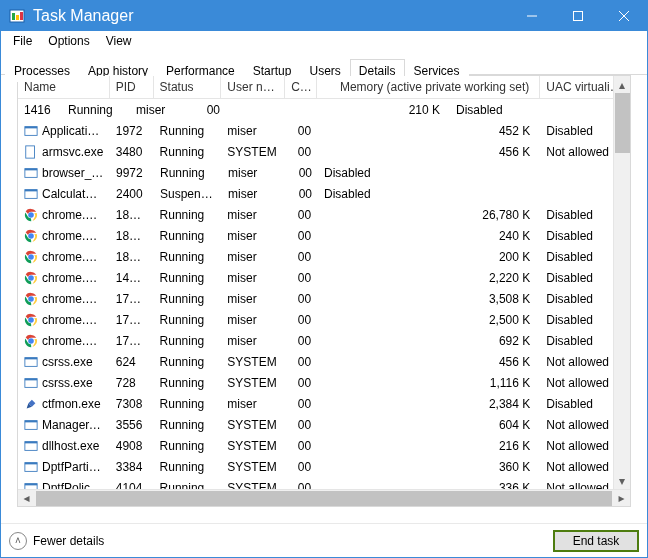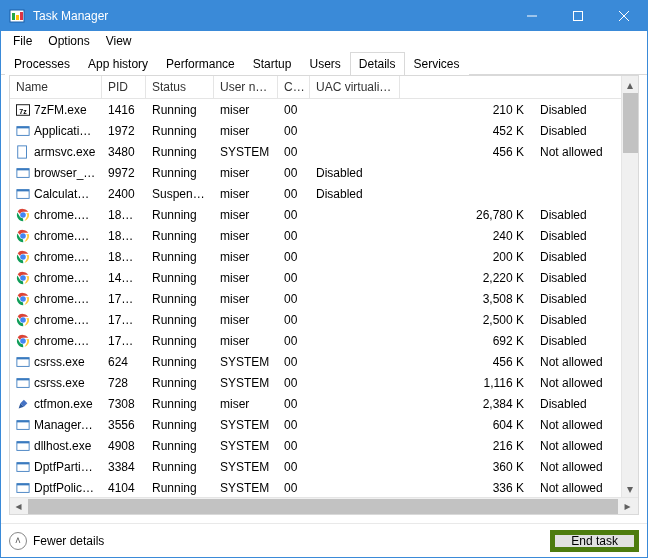--- a/index.html
+++ b/index.html
@@ -11,56 +11,56 @@
     background: #fff;
     width: 648px;
     height: 558px;
     overflow: hidden;
   }
   .window { width:648px; height:558px; border:1px solid #3a8ad8; display:flex; flex-direction:column; }
   .titlebar {
     height:30px; background:#3a8ad8; color:#fff; display:flex; align-items:center;
   }
   .titlebar .appicon { width:16px; height:16px; margin:0 8px; }
-  .titlebar .title { flex:0 0 auto; font-size:12px; }
+  .titlebar .title { flex:0 0 auto; font-size:16px; }
   .titlebar .spacer { flex:1; }
   .win-btn { width:46px; height:30px; display:flex; align-items:center; justify-content:center; color:#fff; }
   .win-btn svg { width:10px; height:10px; stroke:#fff; }
   .menubar { height:20px; display:flex; align-items:center; padding:0 4px; background:#fff; }
   .menuitem { padding:12px 8px; cursor:default; }
   .tabbar { height:24px; display:flex; align-items:flex-end; padding:0 4px; border-bottom:1px solid #d9d9d9; background:#fff; }
-  .tab { padding:4px 8px; border:1px solid transparent; border-bottom:none; position:relative; top:1px; background:#fff; cursor:default; }
+  .tab { padding:4px 8px; border:1px solid transparent; border-bottom:none; position:relative; top:8px; background:#fff; cursor:default; }
   .tab.active { border-color:#d9d9d9; background:#fff; }
-  .content { flex:1; display:flex; flex-direction:column; border:1px solid #d9d9d9; margin:8px; margin-top:0; overflow:hidden; }
+  .content { flex:1; display:flex; flex-direction:column; border:1px solid #d9d9d9; margin:16px; margin-top:0; overflow:hidden; }
   .table-wrap { flex:1; overflow:hidden; position:relative; display:flex; flex-direction:column;}
   .thead { display:flex; border-bottom:1px solid #e5e5e5; background:#fff; flex:0 0 auto; }
   .th { padding:4px 6px; border-right:1px solid #e5e5e5; color:#333; cursor:default; overflow:hidden; white-space:nowrap; text-overflow:ellipsis;}
   .rows { flex:1; overflow:hidden; }
   .row { display:flex; height:21px; align-items:center; }
   .td { padding:2px 6px; overflow:hidden; white-space:nowrap; text-overflow:ellipsis; }
   .col-name { width:92px; display:flex; align-items:center; gap:4px;}
   .col-pid  { width:44px; }
   .col-status{ width:68px; }
   .col-user { width:64px; }
-  .col-cpu  { width:32px; text-align:left;}
+  .col-cpu  { width:32px; text-align:right;}
   .col-mem  { width:224px; text-align:right; padding-right:10px;}
   .col-uac  { width:90px; }
   .proc-icon { width:14px; height:14px; flex:0 0 auto; display:inline-flex; align-items:center; justify-content:center; }
   .proc-name { overflow:hidden; text-overflow:ellipsis; white-space:nowrap; }
   .vscroll { position:absolute; right:0; top:0; bottom:0; width:17px; background:#f0f0f0; border-left:1px solid #e5e5e5; display:flex; flex-direction:column; }
   .vscroll .arrow { height:17px; display:flex; align-items:center; justify-content:center; color:#606060;}
   .vscroll .thumb { width:15px; margin:0 1px; background:#c2c2c2; height:60px; }
   .hscroll { height:17px; background:#f0f0f0; border-top:1px solid #e5e5e5; display:flex; align-items:center; }
   .hscroll .arrow { width:17px; display:flex; align-items:center; justify-content:center; color:#606060;}
   .hscroll .thumb-h { height:15px; background:#c2c2c2; flex:1; margin:0 1px; max-width:590px;}
   .footer { height:34px; display:flex; align-items:center; padding:0 8px; border-top:1px solid #e9e9e9; }
   .fewer { display:flex; align-items:center; gap:6px; cursor:default; }
   .fewer .circ { width:18px; height:18px; border:1px solid #888; border-radius:50%; display:flex; align-items:center; justify-content:center; font-size:10px; color:#555;}
   .footer .spacer { flex:1; }
-  .end-btn { min-width:86px; height:22px; border:5px solid #4d7c0f; background:#e1e1e1; display:flex; align-items:center; justify-content:center; padding:0 16px; cursor:default; }
+  .end-btn { min-width:86px; height:22px; border:2px solid #4d7c0f; background:#e1e1e1; display:flex; align-items:center; justify-content:center; padding:0 16px; cursor:default; }
 </style>
 </head>
 <body>
 
 <div class="window">
 
   <div class="titlebar">
     <span class="appicon">
       <svg viewBox="0 0 16 16">
           <rect x="1" y="2" width="14" height="12" fill="#fff" stroke="#1a5fa8"></rect>
@@ -106,33 +106,25 @@
   </div>
 
   <div class="content">
     <div class="table-wrap">
       <div class="thead">
         <div class="th col-name">Name</div>
         <div class="th col-pid">PID</div>
         <div class="th col-status">Status</div>
         <div class="th col-user">User name</div>
         <div class="th col-cpu">CPU</div>
+        <div class="th col-mem">Memory (active private working set)</div>
         <div class="th col-uac">UAC virtualization</div>
       </div>
       <div class="rows" id="rows">
           <div class="row">
-            <div class="td col-name">
-              <span class="proc-icon">
-                <svg viewBox="0 0 16 16">
-                  <rect x="0.5" y="2" width="15" height="12" fill="#fff" stroke="#000"></rect>
-                  <text x="8" y="12" font-size="8" text-anchor="middle" font-family="Arial" font-weight="bold">7z</text>
-                </svg>
-              </span>
-              <span class="proc-name">7zFM.exe</span>
-            </div>
             <div class="td col-pid">1416</div>
             <div class="td col-status">Running</div>
             <div class="td col-user">miser</div>
             <div class="td col-cpu">00</div>
             <div class="td col-mem">210 K</div>
             <div class="td col-uac">Disabled</div>
           </div>
           <div class="row">
             <div class="td col-name">
               <span class="proc-icon">

